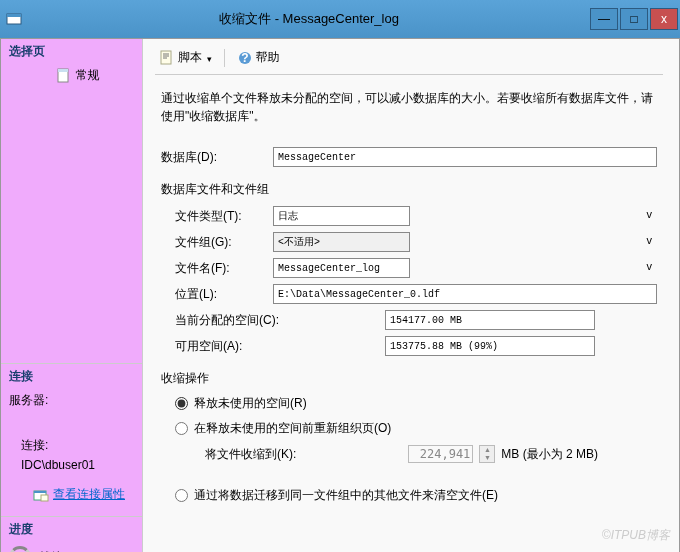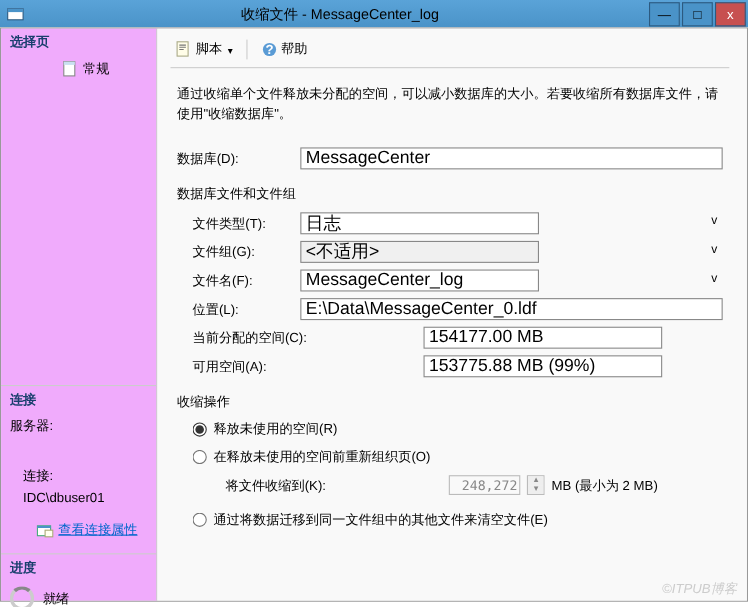--- a/index.html
+++ b/index.html
@@ -1,17 +1,17 @@
 <!DOCTYPE html>
 <html><head>
 <meta charset="utf-8">
 <style>
 * { box-sizing: border-box; margin: 0; padding: 0; font-family: "Microsoft YaHei", SimSun, sans-serif; font-size: 12px; }
 body { background: #fff; width: 680px; height: 552px; overflow: hidden; position: relative; }
-.titlebar { height: 25px; background: linear-gradient(#5aa3d8, #4a93c8); display: flex; align-items: center; color: #000; }
+.titlebar { height: 38px; background: linear-gradient(#5aa3d8, #4a93c8); display: flex; align-items: center; color: #000; }
 .title-icon { width: 16px; height: 16px; margin: 0 6px; }
 .title-text { flex: 1; text-align: center; font-size: 13px; }
 .win-btns { display: flex; }
 .win-btn { width: 28px; height: 22px; display: flex; align-items: center; justify-content: center; border: 1px solid #2c5a80; margin-right: 2px; background: #4a93c8; }
 .win-btn.min { background: #4a93c8; }
 .win-btn.max { background: #4a93c8; }
 .win-btn.close { background: #c75050; color: #fff; }
 .outer { display: flex; height: 522px; border: 1px solid #999; background: #f0f0f0; }
 .sidebar { width: 142px; background: #f0abfc; border-right: 1px solid #ccc; display: flex; flex-direction: column; }
 .side-section-title { padding: 4px 8px; font-weight: bold; color: #1a3f6e; }
@@ -19,21 +19,21 @@
 .link { color: #0066cc; text-decoration: underline; cursor: pointer; }
 .main { flex: 1; background: #f9f9f9; padding: 8px 16px 8px 12px; }
 .toolbar { display: flex; align-items: center; gap: 4px; padding-bottom: 6px; border-bottom: 1px solid #ccc; margin-bottom: 14px; }
 .tb-btn { display: flex; align-items: center; gap: 3px; padding: 2px 4px; cursor: pointer; }
 .tb-btn .drop::after { content: "▾"; font-size: 9px; margin-left: 2px; }
 .desc-text { margin: 0 6px 22px 6px; line-height: 1.5; }
 .form-row { display: flex; align-items: center; margin: 6px 6px; }
 .form-label { width: 112px; }
 .form-label.indent { margin-left: 14px; width: 98px; }
 .form-label.indent2 { margin-left: 14px; width: 130px; }
-.text-input { flex: 1; border: 1px solid #888; background: #fff; padding: 2px 4px; height: 20px; font-family: Liberation Sans, sans-serif; font-size: 16px; }
+.text-input { flex: 1; border: 1px solid #888; background: #fff; padding: 2px 4px; height: 20px; font-family: Liberation Mono, monospace; font-size: 10px; }
 .text-input[readonly] { background: #fff; }
 .select-wrap { flex: 1; position: relative; }
 .select-wrap::after { content: "v"; position: absolute; right: 5px; top: 2px; font-size: 11px; pointer-events: none; font-family: sans-serif; }
 .section-title { margin: 14px 6px 8px 6px; }
 .radio-row { display: flex; align-items: center; margin: 8px 6px 8px 20px; gap: 6px; }
 .sub-row { display: flex; align-items: center; margin: 6px 6px 6px 50px; gap: 6px; }
 .spinner-box { border: 1px solid #bbb; background: #f9f9f9; padding: 1px 2px; width: 65px; text-align: right; color: #888; font-family: monospace; }
 .updown { display: flex; flex-direction: column; border: 1px solid #bbb; }
 .updown span { width: 14px; height: 8px; background: #eee; font-size: 7px; line-height: 8px; text-align: center; color: #888; }
 .icon-svg { width: 16px; height: 16px; }
@@ -166,27 +166,27 @@
       <input type="radio" name="shrink" checked="" style="">
       <span>释放未使用的空间(R)</span>
     </div>
     <div class="radio-row">
       <input type="radio" name="shrink" style="">
       <span>在释放未使用的空间前重新组织页(O)</span>
     </div>
     <div class="sub-row">
       <span>将文件收缩到(K):</span>
       <div style="width:100px;"></div>
-      <span class="spinner-box">248,272</span>
+      <span class="spinner-box">224,941</span>
       <div class="updown">
           <span>▲</span>
           <span>▼</span>
         </div>
       <span>MB (最小为 2 MB)</span>
     </div>
-    <div class="radio-row" style="margin-top:14px;">
+    <div class="radio-row" style="margin-top:24px;">
       <input type="radio" name="shrink" style="">
       <span>通过将数据迁移到同一文件组中的其他文件来清空文件(E)</span>
     </div>
   </div>
 </div>
 
 <div class="watermark">©ITPUB博客</div>
 
 </body></html>

